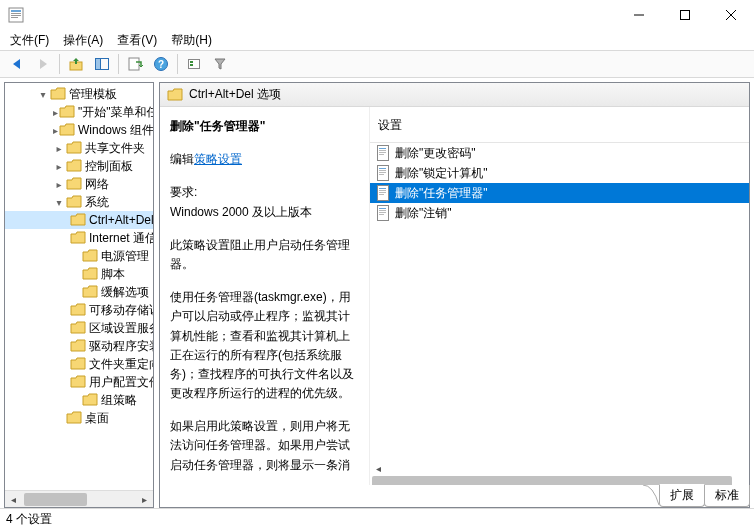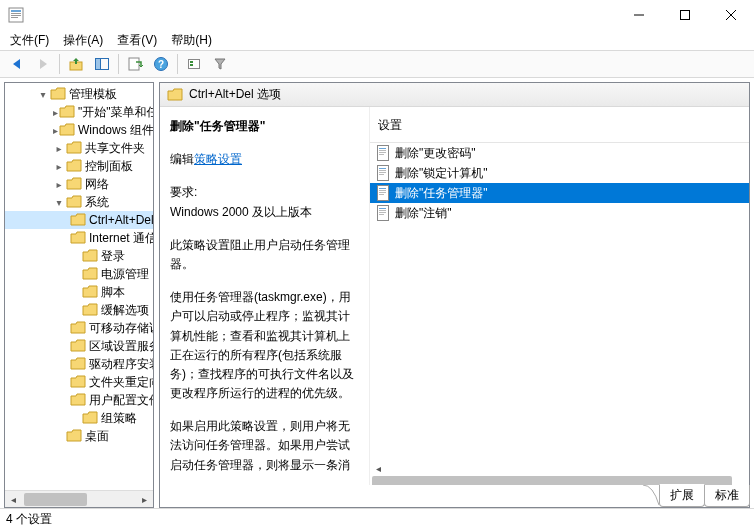--- a/index.html
+++ b/index.html
@@ -211,27 +211,20 @@
               <path d="M1 3 L6 3 L7 1 L15 1 L15 12 L1 12 Z" fill="#f7d774" stroke="#c9a028"></path>
             </svg>
             <span>Ctrl+Alt+Del 选项</span>
           </div>
           <div class="tnode" style="padding-left: 64px;">
             <span class="toggle"></span>
             <svg class="folder" viewBox="0 0 16 14">
               <path d="M1 3 L6 3 L7 1 L15 1 L15 12 L1 12 Z" fill="#f7d774" stroke="#c9a028"></path>
             </svg>
             <span>Internet 通信管理</span>
-          </div>
-          <div class="tnode" style="padding-left: 64px;">
-            <span class="toggle"></span>
-            <svg class="folder" viewBox="0 0 16 14">
-              <path d="M1 3 L6 3 L7 1 L15 1 L15 12 L1 12 Z" fill="#f7d774" stroke="#c9a028"></path>
-            </svg>
-            <span>登录</span>
           </div>
           <div class="tnode" style="padding-left: 64px; text-align: center;">
             <span class="toggle"></span>
             <svg class="folder" viewBox="0 0 16 14">
               <path d="M1 3 L6 3 L7 1 L15 1 L15 12 L1 12 Z" fill="#f7d774" stroke="#c9a028"></path>
             </svg>
             <span>电源管理</span>
           </div>
           <div class="tnode" style="padding-left: 64px;">
             <span class="toggle"></span>

